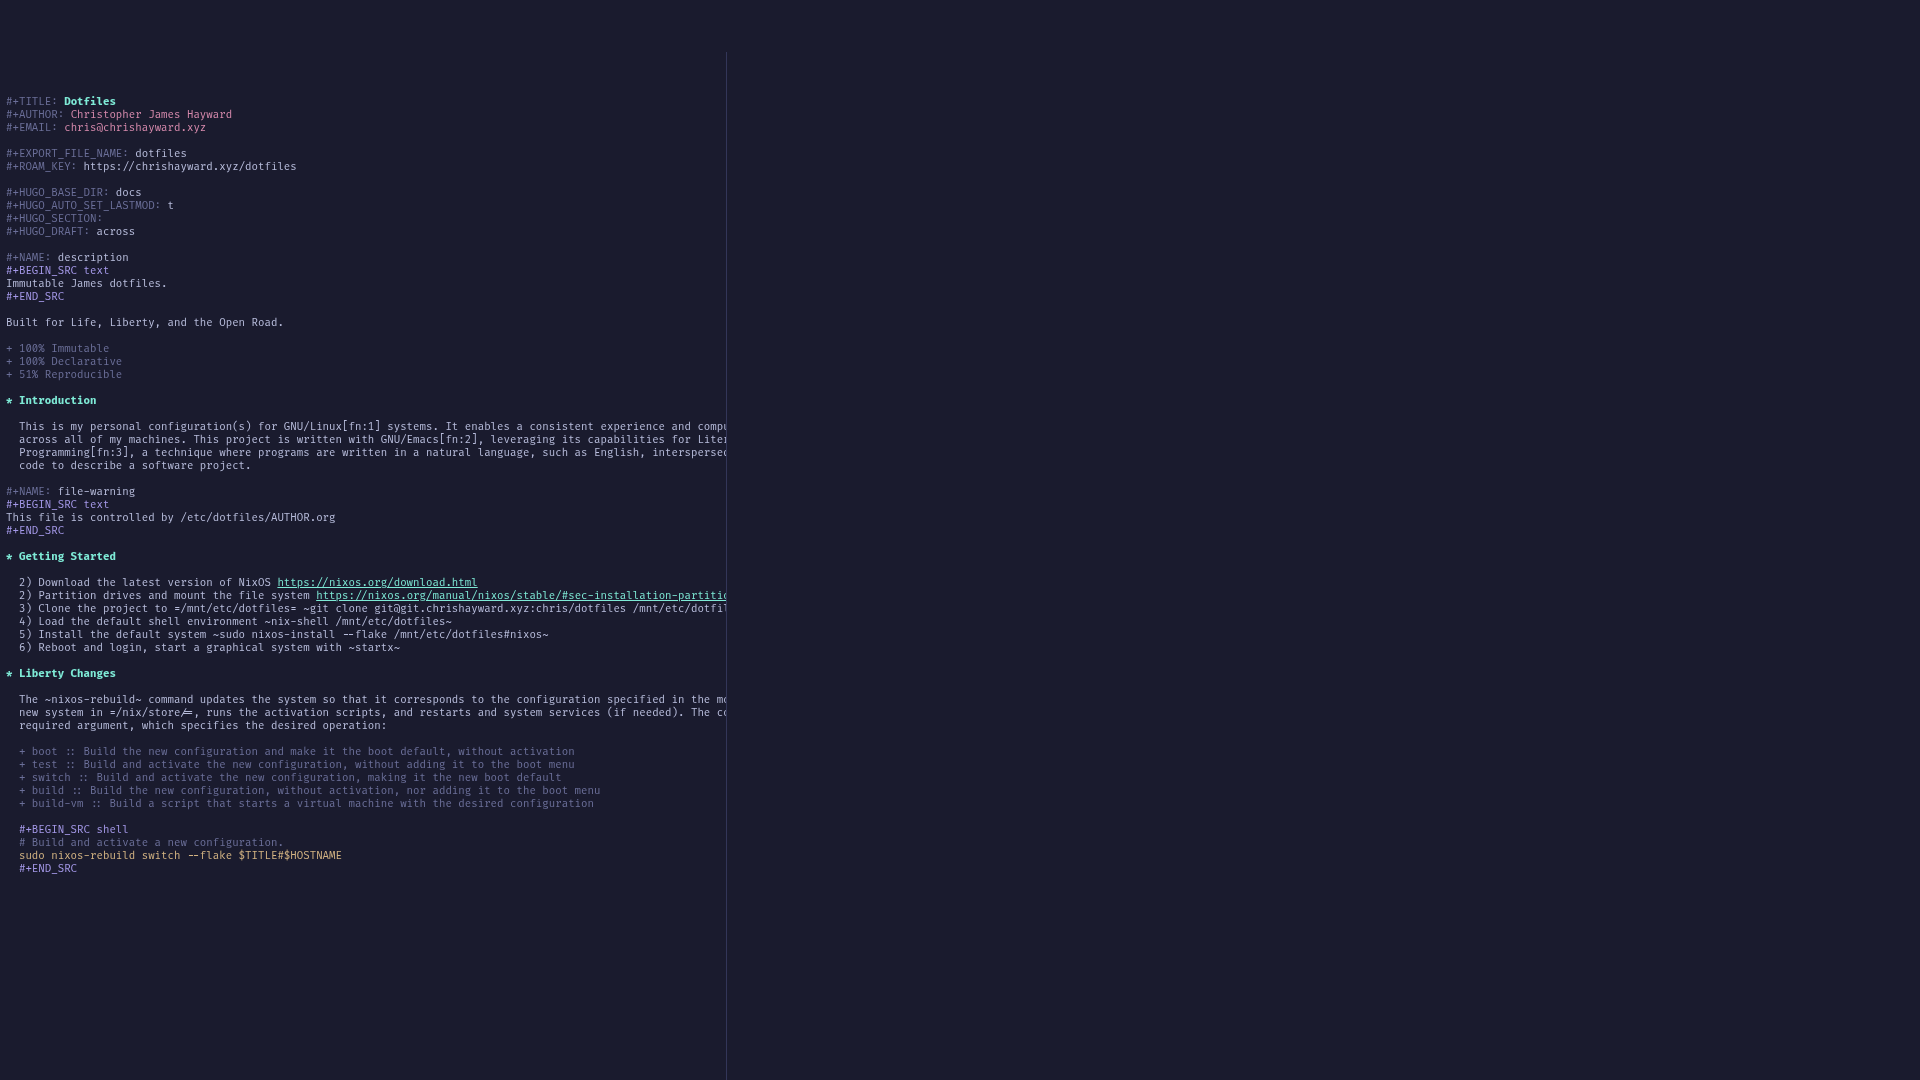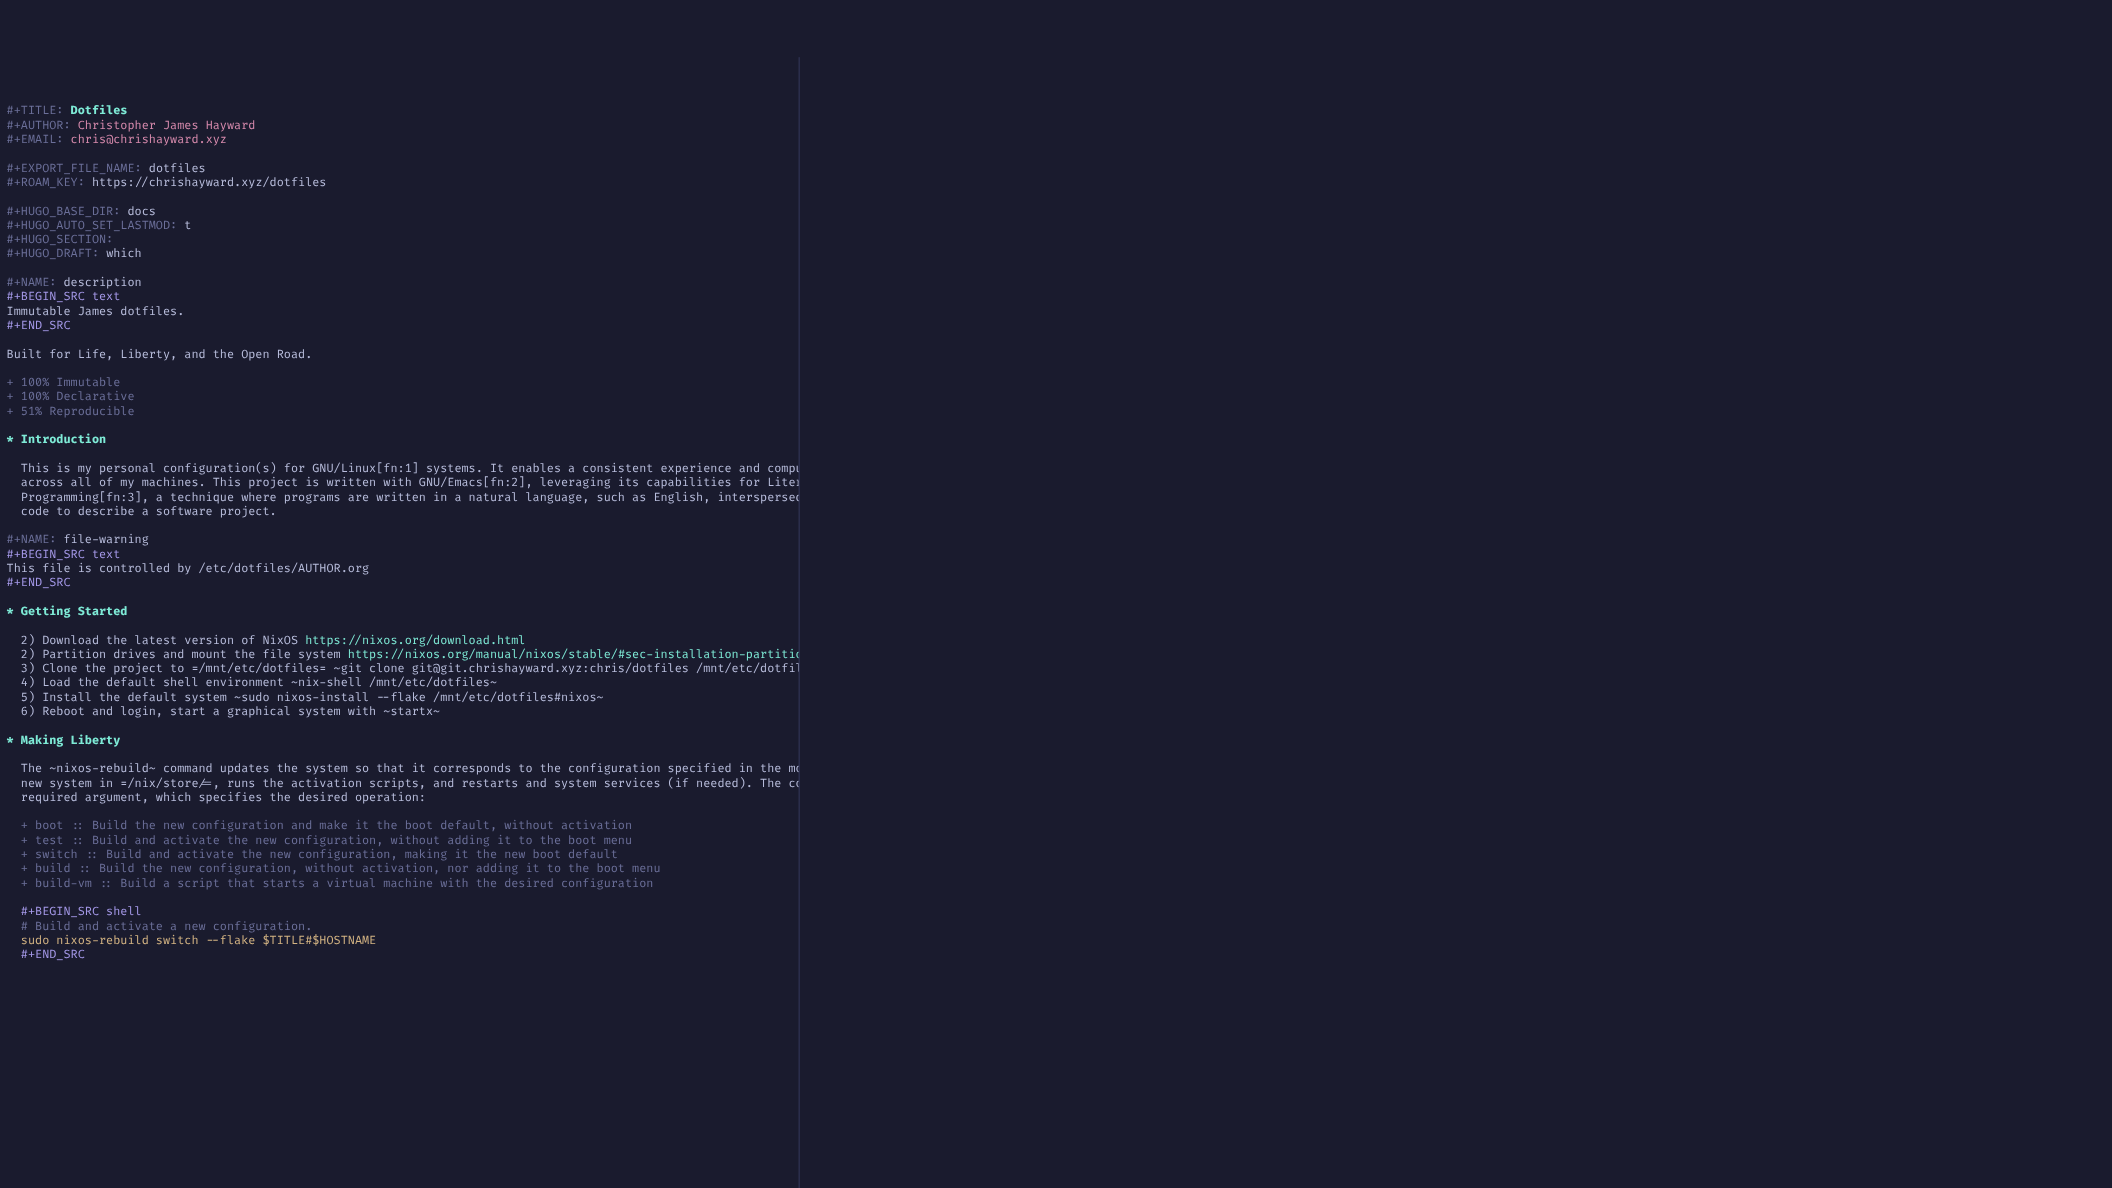--- a/index.html
+++ b/index.html
@@ -29,21 +29,21 @@
     overflow:hidden;
     white-space:pre;
   }
   .frame{display:grid;grid-template-columns:727px 727px 466px;grid-template-rows:1fr;height:1080px}
   .col-left{grid-column:1/2;grid-row:1;position:relative;border-right:1px solid #333659}
   .pane{position:relative;height:100%}
   .buf{padding:4px 6px;overflow:hidden;height:calc(100% - 18px)}
   .head{color:var(--cyan);font-weight:bold}
   .prop{color:var(--dim)}
   .val{color:var(--pink)}
-  .link{color:var(--cyan);}
+  .link{color:var(--cyan);text-decoration:underline}
   .code{color:var(--yellow)}
   .kw{color:var(--purple)}
   .cmt{color:var(--dim)}
   .bullet{color:var(--dim)}
 </style>
 </head>
 <body>
 
 
 
@@ -55,21 +55,21 @@
 <span class="prop">#+TITLE:</span> <span class="head">Dotfiles</span>
 <span class="prop">#+AUTHOR:</span> <span class="val">Christopher James Hayward</span>
 <span class="prop">#+EMAIL:</span> <span class="val">chris@chrishayward.xyz</span>
 
 <span class="prop">#+EXPORT_FILE_NAME:</span> <span>dotfiles</span>
 <span class="prop">#+ROAM_KEY:</span> <span>https://chrishayward.xyz/dotfiles</span>
 
 <span class="prop">#+HUGO_BASE_DIR:</span> <span>docs</span>
 <span class="prop">#+HUGO_AUTO_SET_LASTMOD:</span> <span>t</span>
 <span class="prop">#+HUGO_SECTION:</span><span></span>
-<span class="prop">#+HUGO_DRAFT:</span> <span>which</span>
+<span class="prop">#+HUGO_DRAFT:</span> <span>across</span>
 
 <span class="prop">#+NAME:</span> <span>description</span>
 <span class="kw">#+BEGIN_SRC text</span>
 <span>Immutable James dotfiles.</span>
 <span class="kw">#+END_SRC</span>
 
 <span>Built for Life, Liberty, and the Open Road.</span>
 
 <span class="bullet">+ 100% Immutable</span>
 <span class="bullet">+ 100% Declarative</span>
@@ -89,21 +89,21 @@
 
 <span class="head">* Getting Started</span>
 
 <span>  2) Download the latest version of NixOS </span><span class="link">https://nixos.org/download.html</span>
 <span>  2) Partition drives and mount the file system </span><span class="link">https://nixos.org/manual/nixos/stable/#sec-installation-partitioning</span>
 <span>  3) Clone the project to =/mnt/etc/dotfiles= ~git clone git@git.chrishayward.xyz:chris/dotfiles /mnt/etc/dotfiles~</span>
 <span>  4) Load the default shell environment ~nix-shell /mnt/etc/dotfiles~</span>
 <span>  5) Install the default system ~sudo nixos-install --flake /mnt/etc/dotfiles#nixos~</span>
 <span>  6) Reboot and login, start a graphical system with ~startx~</span>
 
-<span class="head">* Making Liberty</span>
+<span class="head">* Liberty Changes</span>
 
 <span>  The ~nixos-rebuild~ command updates the system so that it corresponds to the configuration specified in the module. It builds the
   new system in =/nix/store/=, runs the activation scripts, and restarts and system services (if needed). The command has one
   required argument, which specifies the desired operation:</span>
 
 <span class="bullet">  + boot :: Build the new configuration and make it the boot default, without activation</span>
 <span class="bullet">  + test :: Build and activate the new configuration, without adding it to the boot menu</span>
 <span class="bullet">  + switch :: Build and activate the new configuration, making it the new boot default</span>
 <span class="bullet">  + build :: Build the new configuration, without activation, nor adding it to the boot menu</span>
 <span class="bullet">  + build-vm :: Build a script that starts a virtual machine with the desired configuration</span>

